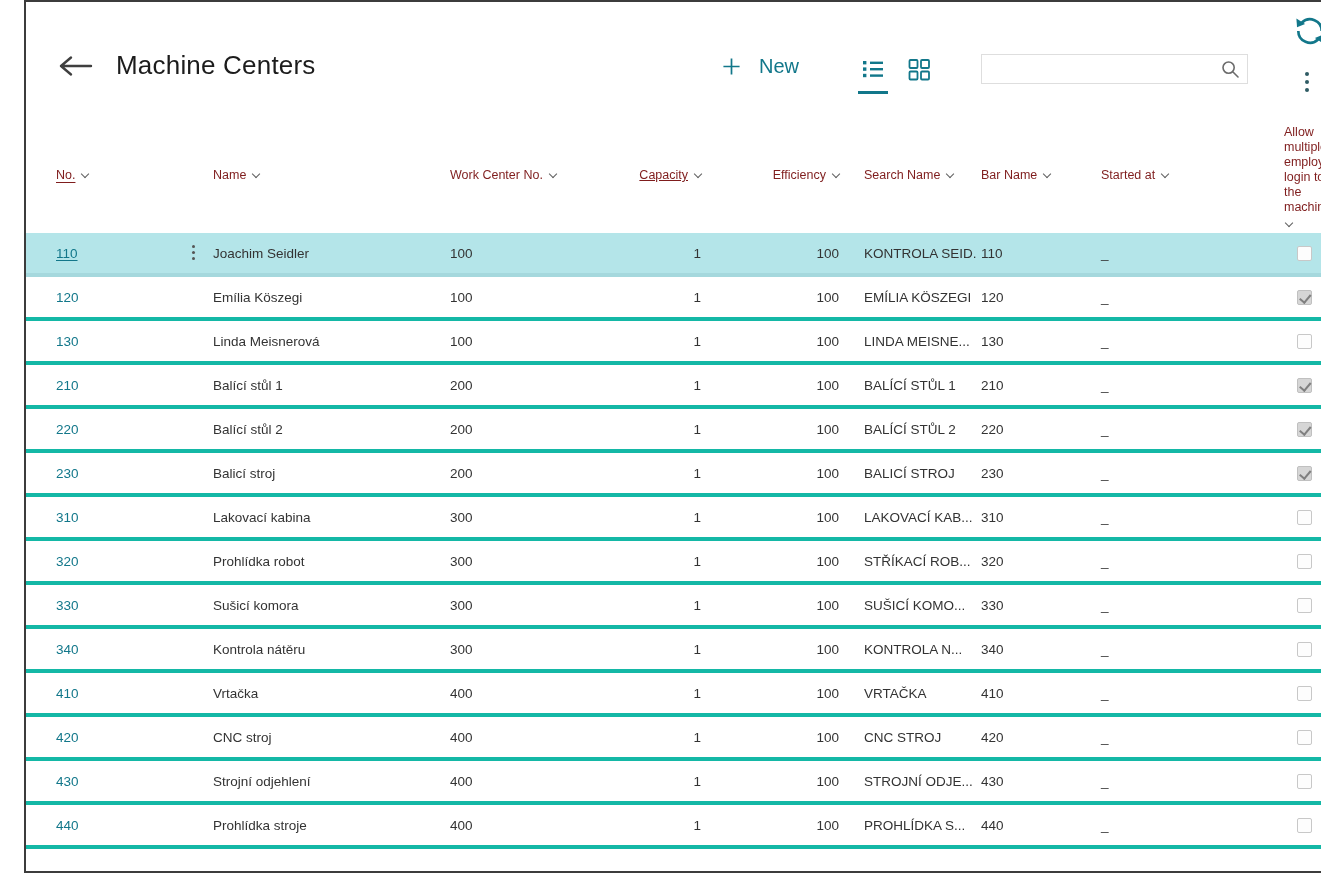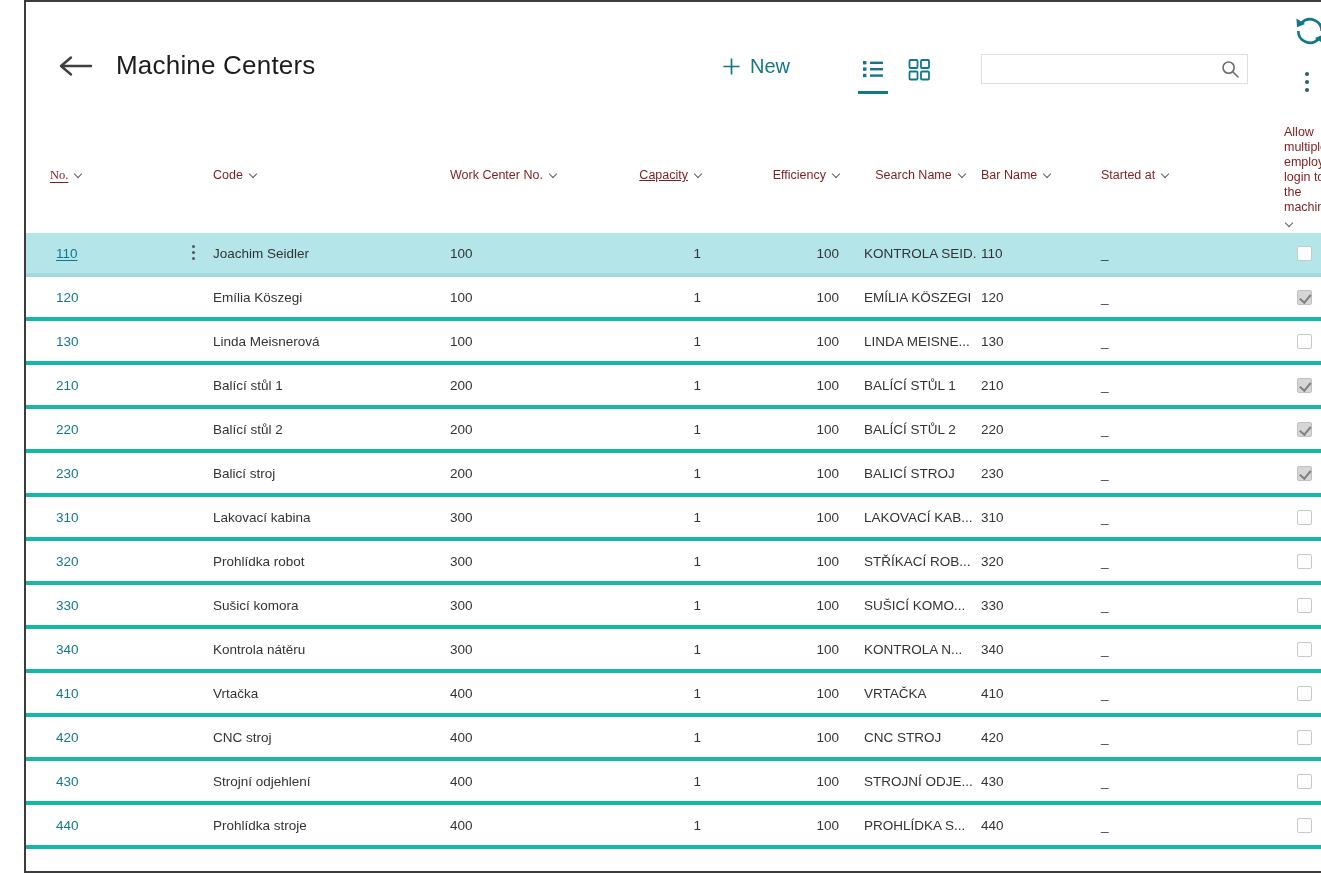--- a/index.html
+++ b/index.html
@@ -22,21 +22,21 @@
 
   .back-button { position:absolute; left:28px; top:50px; width:40px; height:28px; cursor:pointer; }
 
   .page-title {
     position:absolute; left:90px; top:48px;
     font-size:26px; font-weight:400; color:#1c1c1c; letter-spacing:.2px;
   }
 
   .new-button {
     position:absolute; left:696px; top:53px;
-    display:flex; align-items:center; gap:9px;
+    display:flex; align-items:center; gap:18px;
     color:var(--accent); font-size:20px; cursor:pointer; background:none; border:none;
     font-family:"Liberation Sans", sans-serif;
   }
 
   .view-toggle { position:absolute; left:832px; top:52px; display:flex; gap:16px; align-items:flex-start; }
   .view-btn { padding:2px 2px 5px 2px; cursor:pointer; border-bottom:3px solid transparent; }
   .view-btn.active { border-bottom-color:var(--accent); }
 
   .search-box {
     position:absolute; left:955px; top:52px; width:267px; height:30px;
@@ -55,26 +55,26 @@
   .vdots { width:4px; height:4px; border-radius:50%; background:#2f5b64; box-shadow:0 8px 0 #2f5b64, 0 16px 0 #2f5b64; }
 
   
   .grid-cols {
     display:grid;
     grid-template-columns:150px 35px 235px 192px 68px 138px 132px 120px 170px 1fr;
   }
 
   .table-header { height:116px; align-items:center; }
   .hcell { font-size:12.5px; color:#7f1d1d; white-space:nowrap; cursor:pointer; }
-  .hcell.c-no      { padding-left:24px;font-family:Liberation Serif, serif; }
+  .hcell.c-no      { padding-left:30px; }
   .hcell.c-name    { padding-left:2px; }
   .hcell.c-wc      { padding-left:4px; }
   .hcell.c-cap     { text-align:right; padding-right:5px;text-decoration:underline; }
   .hcell.c-eff     { text-align:right; padding-right:5px; }
-  .hcell.c-search  { padding-left:20px;text-align:center; }
+  .hcell.c-search  { padding-left:20px; }
   .hcell.c-bar     { padding-left:5px; }
   .hcell.c-start   { padding-left:5px; }
   .hcell.c-check   { padding-left:18px; white-space:normal; line-height:15px; padding-right:4px; }
 
   .hlabel.sorted { text-decoration:underline; text-underline-offset:3px; }
 
   .chev {
     display:inline-block; width:6px; height:6px;
     border-right:1.4px solid #5f5f5f; border-bottom:1.4px solid #5f5f5f;
     transform:rotate(45deg);
@@ -186,21 +186,21 @@
     <div class="more-button">
       <span class="vdots"></span>
     </div>
 
   </div>
 
   <div class="table">
     <div class="table-header grid-cols" id="thead">
         <div class="hcell c-no"><span class="hlabel sorted">No.</span><span class="chev"></span></div>
         <div class="hcell c-menu"></div>
-        <div class="hcell c-name"><span class="hlabel">Code</span><span class="chev"></span></div>
+        <div class="hcell c-name"><span class="hlabel">Name</span><span class="chev"></span></div>
         <div class="hcell c-wc"><span class="hlabel">Work Center No.</span><span class="chev"></span></div>
         <div class="hcell c-cap"><span class="hlabel">Capacity</span><span class="chev"></span></div>
         <div class="hcell c-eff"><span class="hlabel">Efficiency</span><span class="chev"></span></div>
         <div class="hcell c-search"><span class="hlabel">Search Name</span><span class="chev"></span></div>
         <div class="hcell c-bar"><span class="hlabel">Bar Name</span><span class="chev"></span></div>
         <div class="hcell c-start"><span class="hlabel">Started at</span><span class="chev"></span></div>
         <div class="hcell c-check"><span class="hlabel">Allow multiple employ... login to the machine</span><span class="chev"></span></div>
       </div>
     <div id="tbody">
         <div class="trow grid-cols selected">

